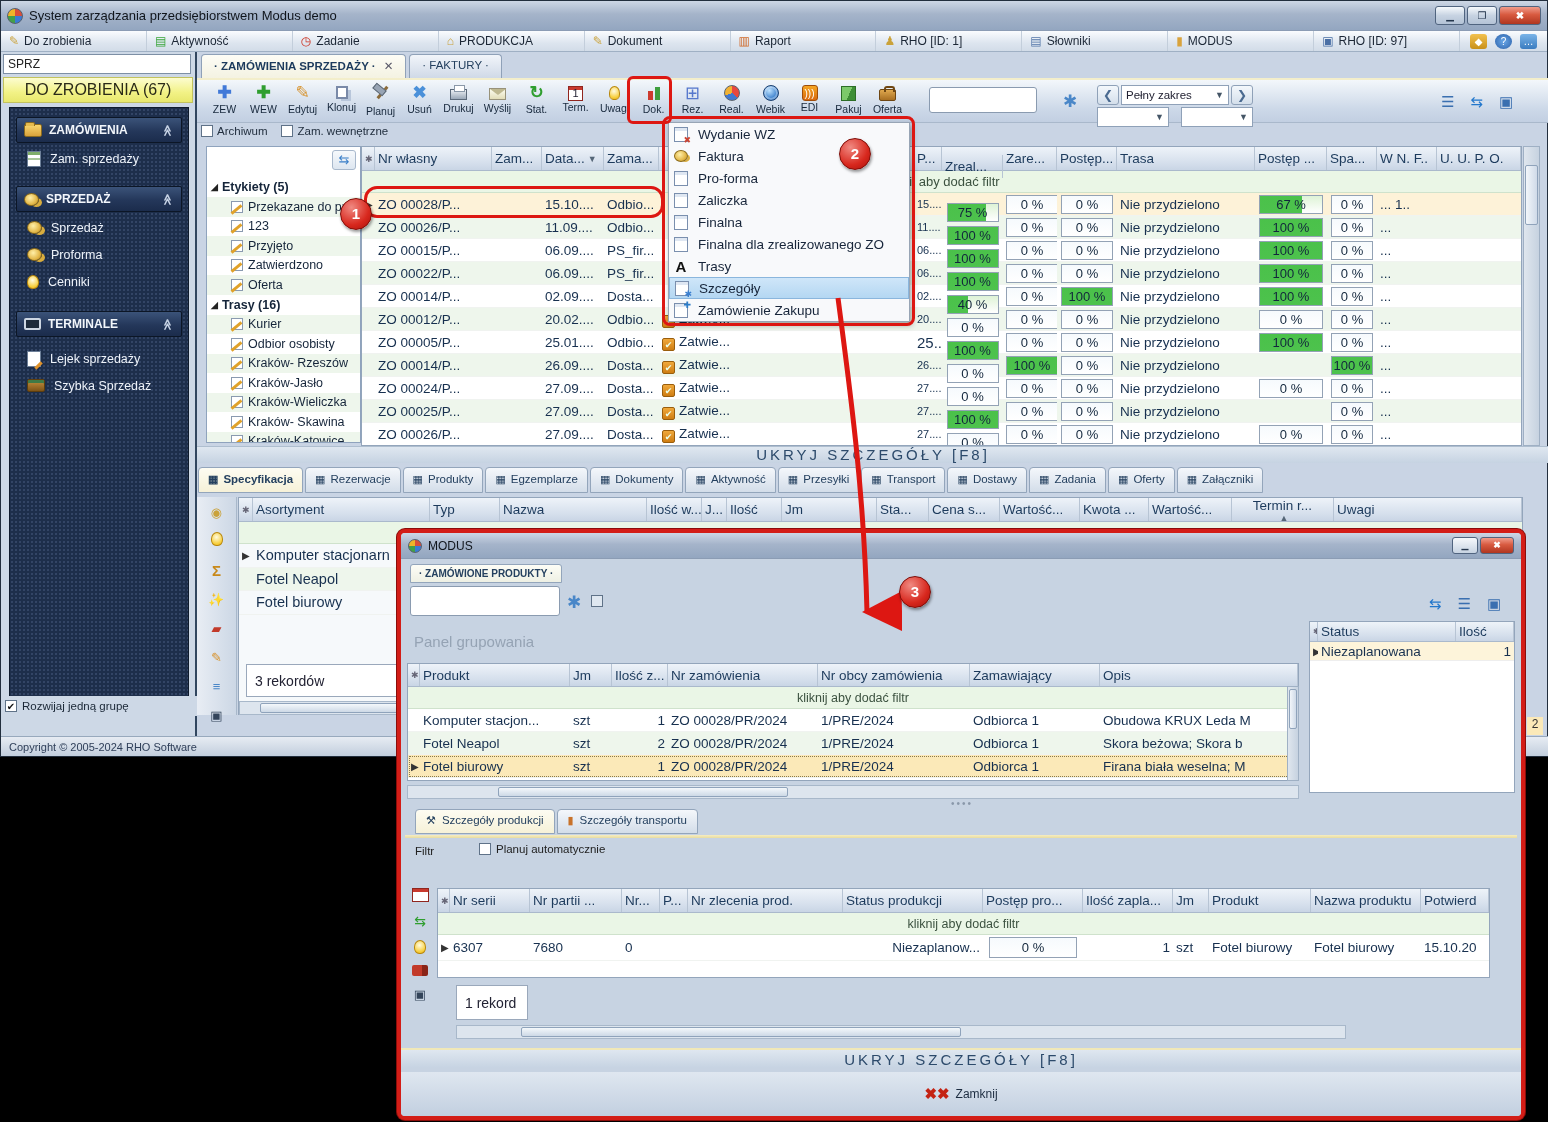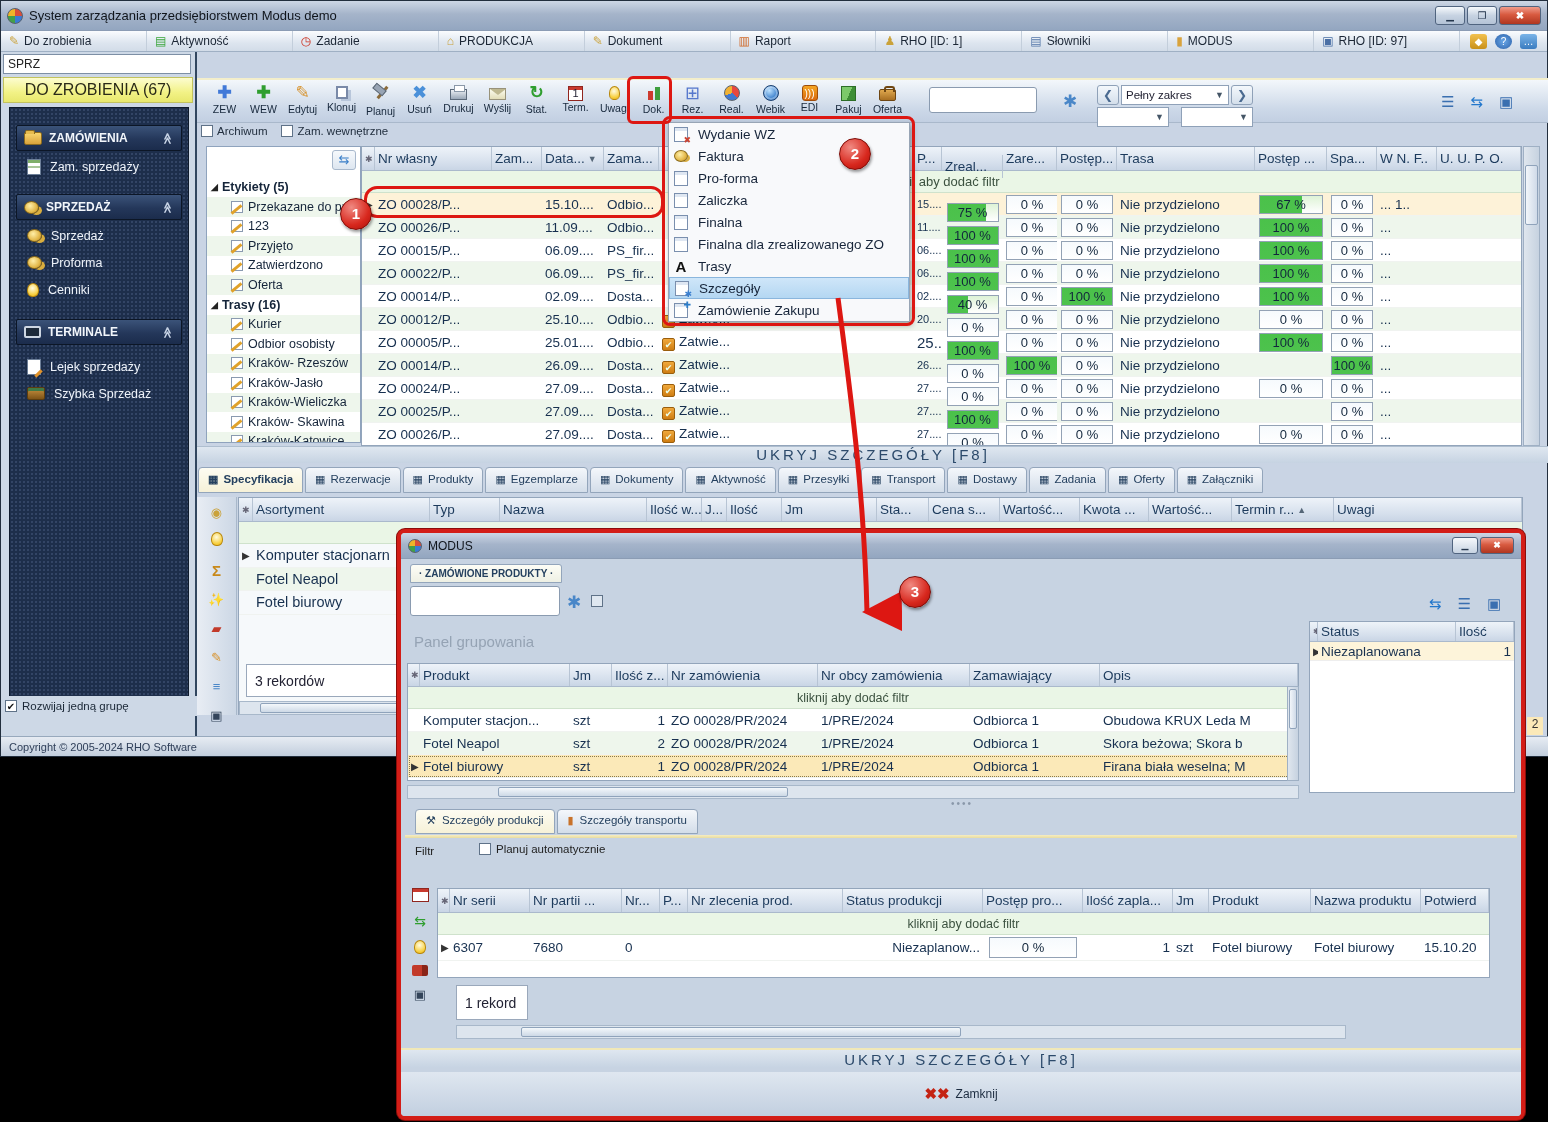--- a/index.html
+++ b/index.html
@@ -16,21 +16,21 @@
 .wbtn.close{width:42px;background:linear-gradient(#f09c8b,#d85a40 45%,#b03620);color:#fff;font-weight:bold;}
 .menubar{position:absolute;left:0;top:30px;right:0;height:21px;background:linear-gradient(#fafcfe,#dde5ef 60%,#d2dce8);border-bottom:1px solid #9fb0c4;display:flex;align-items:stretch;font-size:12px;color:#1c2736;}
 .menu-item{flex:1;display:flex;align-items:center;gap:5px;padding:0 8px;border-right:1px solid #c3cedb;white-space:nowrap;overflow:hidden;}
 .mico{font-size:12px;line-height:1;}
 .menu-right{display:flex;align-items:center;gap:8px;padding:0 10px;}
 .mric{width:17px;height:15px;border-radius:3px;font-size:10px;color:#fff;text-align:center;line-height:15px;}
 
 .sidebar{position:absolute;left:0;top:51px;width:196px;height:686px;background:#cdd8e6;border-right:2px solid #31465f;}
 .side-search{position:absolute;left:2px;top:2px;width:188px;height:20px;border:1px solid #7d8fa5;border:1px solid #7d8fa5;background:#fff;font-size:12px;padding:0 4px;font-family:"Liberation Sans",sans-serif;color:#222;}
 .todo{position:absolute;left:2px;top:25px;width:190px;height:26px;background:linear-gradient(#fcfcd0,#f2f286 60%,#e8e86e);border:1px solid #c2c25e;text-align:center;font-size:16px;color:#2a2a18;line-height:24px;}
-.sidepanel{position:absolute;left:8px;top:55px;width:180px;height:600px;background:#1d2e4b;background-image:radial-gradient(rgba(90,110,150,.35) 1px,transparent 1px);background-size:4px 4px;border:1px solid #0e1a2c;padding-top:12px;}
+.sidepanel{position:absolute;left:8px;top:55px;width:180px;height:600px;background:#1d2e4b;background-image:radial-gradient(rgba(90,110,150,.35) 1px,transparent 1px);background-size:4px 4px;border:1px solid #0e1a2c;padding-top:4px;}
 .sgroup{margin:5px 6px 2px 6px;height:26px;border:1px solid #0c1626;border-radius:2px;background:linear-gradient(#3b5379,#24375a 55%,#1b2c4c);display:flex;align-items:center;gap:7px;padding:0 7px;color:#f2f6fb;font-weight:bold;font-size:12px;}
 .sgroup .chev{margin-left:auto;color:#c8d4e6;font-size:11px;transform:rotate(90deg);}
 .sitem{height:27px;display:flex;align-items:center;gap:9px;padding-left:17px;color:#eef3fa;font-size:12.5px;}
 .ic{display:inline-block;position:relative;flex:none;}
 .ic-folder{width:18px;height:13px;background:linear-gradient(#f8d56e,#d9a33c);border:1px solid #8a6a20;border-radius:2px;}
 .ic-folder::before{content:"";position:absolute;left:0;top:-3px;width:8px;height:3px;background:#e6bb4e;border:1px solid #8a6a20;border-bottom:none;border-radius:2px 2px 0 0;}
 .ic-doceadd{width:14px;height:16px;background:#fff;border:1px solid #6d7f98;box-shadow:inset 0 3px 0 #7fae6a,inset 0 6px 0 #fff,inset 0 8px 0 #a9c79a;}
 .ic-coins{width:15px;height:13px;border-radius:50%;background:radial-gradient(circle at 40% 35%,#ffefa8,#e3b84a 60%,#b98a22);border:1px solid #8a6a1a;box-shadow:5px 3px 0 -2px #d9ad3e;}
 .ic-bulb{width:12px;height:14px;border-radius:50% 50% 42% 42%;background:radial-gradient(circle at 45% 35%,#fffbe0,#f7ce3a 70%,#dda418);border:1px solid #b9880e;}
 .ic-monitor{width:17px;height:12px;background:#1d2a3a;border:2px solid #cdd6e2;border-radius:2px;}
@@ -114,21 +114,21 @@
 
 .ukryj{position:absolute;height:17px;background:linear-gradient(#dfe7f0,#c6d3e2);border-top:1px solid #aebecf;text-align:center;font-size:15px;letter-spacing:3px;color:#2c4a6b;line-height:16px;}
 .btabs{position:absolute;left:197px;top:466px;display:flex;gap:2px;}
 .btab{height:26px;background:linear-gradient(#f4f7fb,#d3dde9);border:1px solid #93a5bb;border-radius:4px 4px 0 0;padding:5px 9px 0 9px;font-size:11.5px;color:#24405f;display:flex;gap:5px;}
 .btab.active{background:linear-gradient(#fdfcf2,#f6f1d8);font-weight:bold;}
 .btico{font-size:11px;}
 
 .iconstrip{position:absolute;left:196px;top:496px;width:40px;height:218px;background:linear-gradient(90deg,#e8edf4,#ccd7e5);border-right:1px solid #a8b8ca;display:flex;flex-direction:column;align-items:center;gap:9px;padding-top:6px;}
 .istri{width:20px;height:20px;border-radius:3px;text-align:center;line-height:20px;font-size:13px;}
 
-.s0{width:14px;}.s1{width:177px;}.s2{width:70px;}.s3{width:147px;}.s4{width:55px;}.s5{width:25px;}.s6{width:55px;text-align:right;}.s7{width:95px;}.s8{width:52px;}.s9{width:71px;}.s10{width:80px;}.s11{width:69px;}.s12{width:83px;}.s13{width:102px;}.s14{flex:1;}
+.s0{width:14px;}.s1{width:177px;}.s2{width:70px;}.s3{width:147px;}.s4{width:55px;}.s5{width:25px;}.s6{width:55px;text-align:right;}.s7{width:95px;}.s8{width:52px;}.s9{width:71px;}.s10{width:80px;}.s11{width:69px;}.s12{width:83px;}.s13{width:102px;flex-direction:column;}.s14{flex:1;}
 .spec-drow{height:23.5px;font-size:14.5px;}
 .countbox{position:absolute;border:1px solid #9aa8bb;background:#fff;font-size:14px;color:#223;display:flex;align-items:center;padding:0 8px;overflow:hidden;white-space:nowrap;}
 
 .modal{position:absolute;left:397px;top:529px;width:1128px;height:591px;border:4px solid #d31d17;border-radius:8px;background:#c7d3e2;box-shadow:0 0 0 1px #8a0e0a;overflow:hidden;}
 .mod-title{height:26px;background:linear-gradient(#cdd7e5,#a5b4ca 45%,#93a6c0);display:flex;align-items:center;gap:6px;padding:0 7px;border-bottom:1px solid #8b9cb4;font-size:12px;color:#10151c;}
 .mod-tab{position:absolute;left:9px;top:31px;height:19px;background:linear-gradient(#fdfdf6,#eef0e4);border:1px solid #93a5bb;border-radius:3px 3px 0 0;font-size:10px;color:#24405f;padding:3px 8px 0 8px;font-weight:bold;}
 .mod-search{position:absolute;left:9px;top:53px;width:150px;height:30px;background:#fff;border:1px solid #8a9bb0;border-radius:3px;}
 .mod-grouping{position:absolute;left:13px;top:100px;font-size:15px;color:#95a3b4;}
 .mod-grid-rowsel{background:#fbe9b8;outline:1px dotted #8a7a4a;outline-offset:-2px;}
 
@@ -268,20 +268,24 @@
             <span class="ic ic-wallet"></span>
             <span>Szybka Sprzedaż</span>
           </div>
       </div>
       <div class="side-espander">
           <span class="cbox">✔</span>
           <span>Rozwijaj jedną grupę</span>
         </div>
     </div>
 
+    <div class="tabstrip">
+      <div class="mtab active"><span>· ZAMÓWIENIA SPRZEDAŻY ·</span><span class="tx">✕</span></div>
+      <div class="mtab"><span>· FAKTURY ·</span></div>
+    </div>
 
     <div class="toolbar">
       <div class="tbtn tb-zew"><span class="tico">✚</span><div>ZEW</div></div>
       <div class="tbtn tb-wew"><span class="tico">✚</span><div>WEW</div></div>
       <div class="tbtn tb-edytuj"><span class="tico">✎</span><div>Edytuj</div></div>
       <div class="tbtn tb-klonuj"><span class="tico"></span><div>Klonuj</div></div>
       <div class="tbtn tb-planuj"><span class="tico"></span><div>Planuj</div></div>
       <div class="tbtn tb-usun"><span class="tico">✖</span><div>Usuń</div></div>
       <div class="tbtn tb-drukuj"><span class="tico"></span><div>Drukuj</div></div>
       <div class="tbtn tb-wyslij"><span class="tico"></span><div>Wyślij</div></div>
@@ -506,21 +510,21 @@
           <span class="gcell c10">Nie przydzielono</span>
           <span class="gcell c11"><span class="pct" style="background-image: linear-gradient(to right, rgba(62, 189, 62, 0.92) 100%, rgba(62, 189, 62, 0) 100%), linear-gradient(rgb(222, 243, 214), rgb(255, 255, 255));">100 %</span></span>
           <span class="gcell c12"><span class="pct">0 %</span></span>
           <span class="gcell c13">...</span>
           <span class="gcell c14" style="padding-left:98px">A.</span>
         </div>
           <div class="grow drow">
           <span class="gcell c0 rowmark"></span>
           <span class="gcell c1">ZO 00012/P...</span>
           <span class="gcell c2"></span>
-          <span class="gcell c3">25.10....</span>
+          <span class="gcell c3">20.02....</span>
           <span class="gcell c4">Odbio...</span>
           <span class="gcell c5"><span class="statbadge">✔</span><span>Zatwie...</span></span>
           <span class="gcell c6" style="font-size:11px">20....</span>
           <span class="gcell c7"><span class="pct">0 %</span></span>
           <span class="gcell c8"><span class="pct">0 %</span></span>
           <span class="gcell c9"><span class="pct">0 %</span></span>
           <span class="gcell c10">Nie przydzielono</span>
           <span class="gcell c11"><span class="pct">0 %</span></span>
           <span class="gcell c12"><span class="pct">0 %</span></span>
           <span class="gcell c13">...</span>

